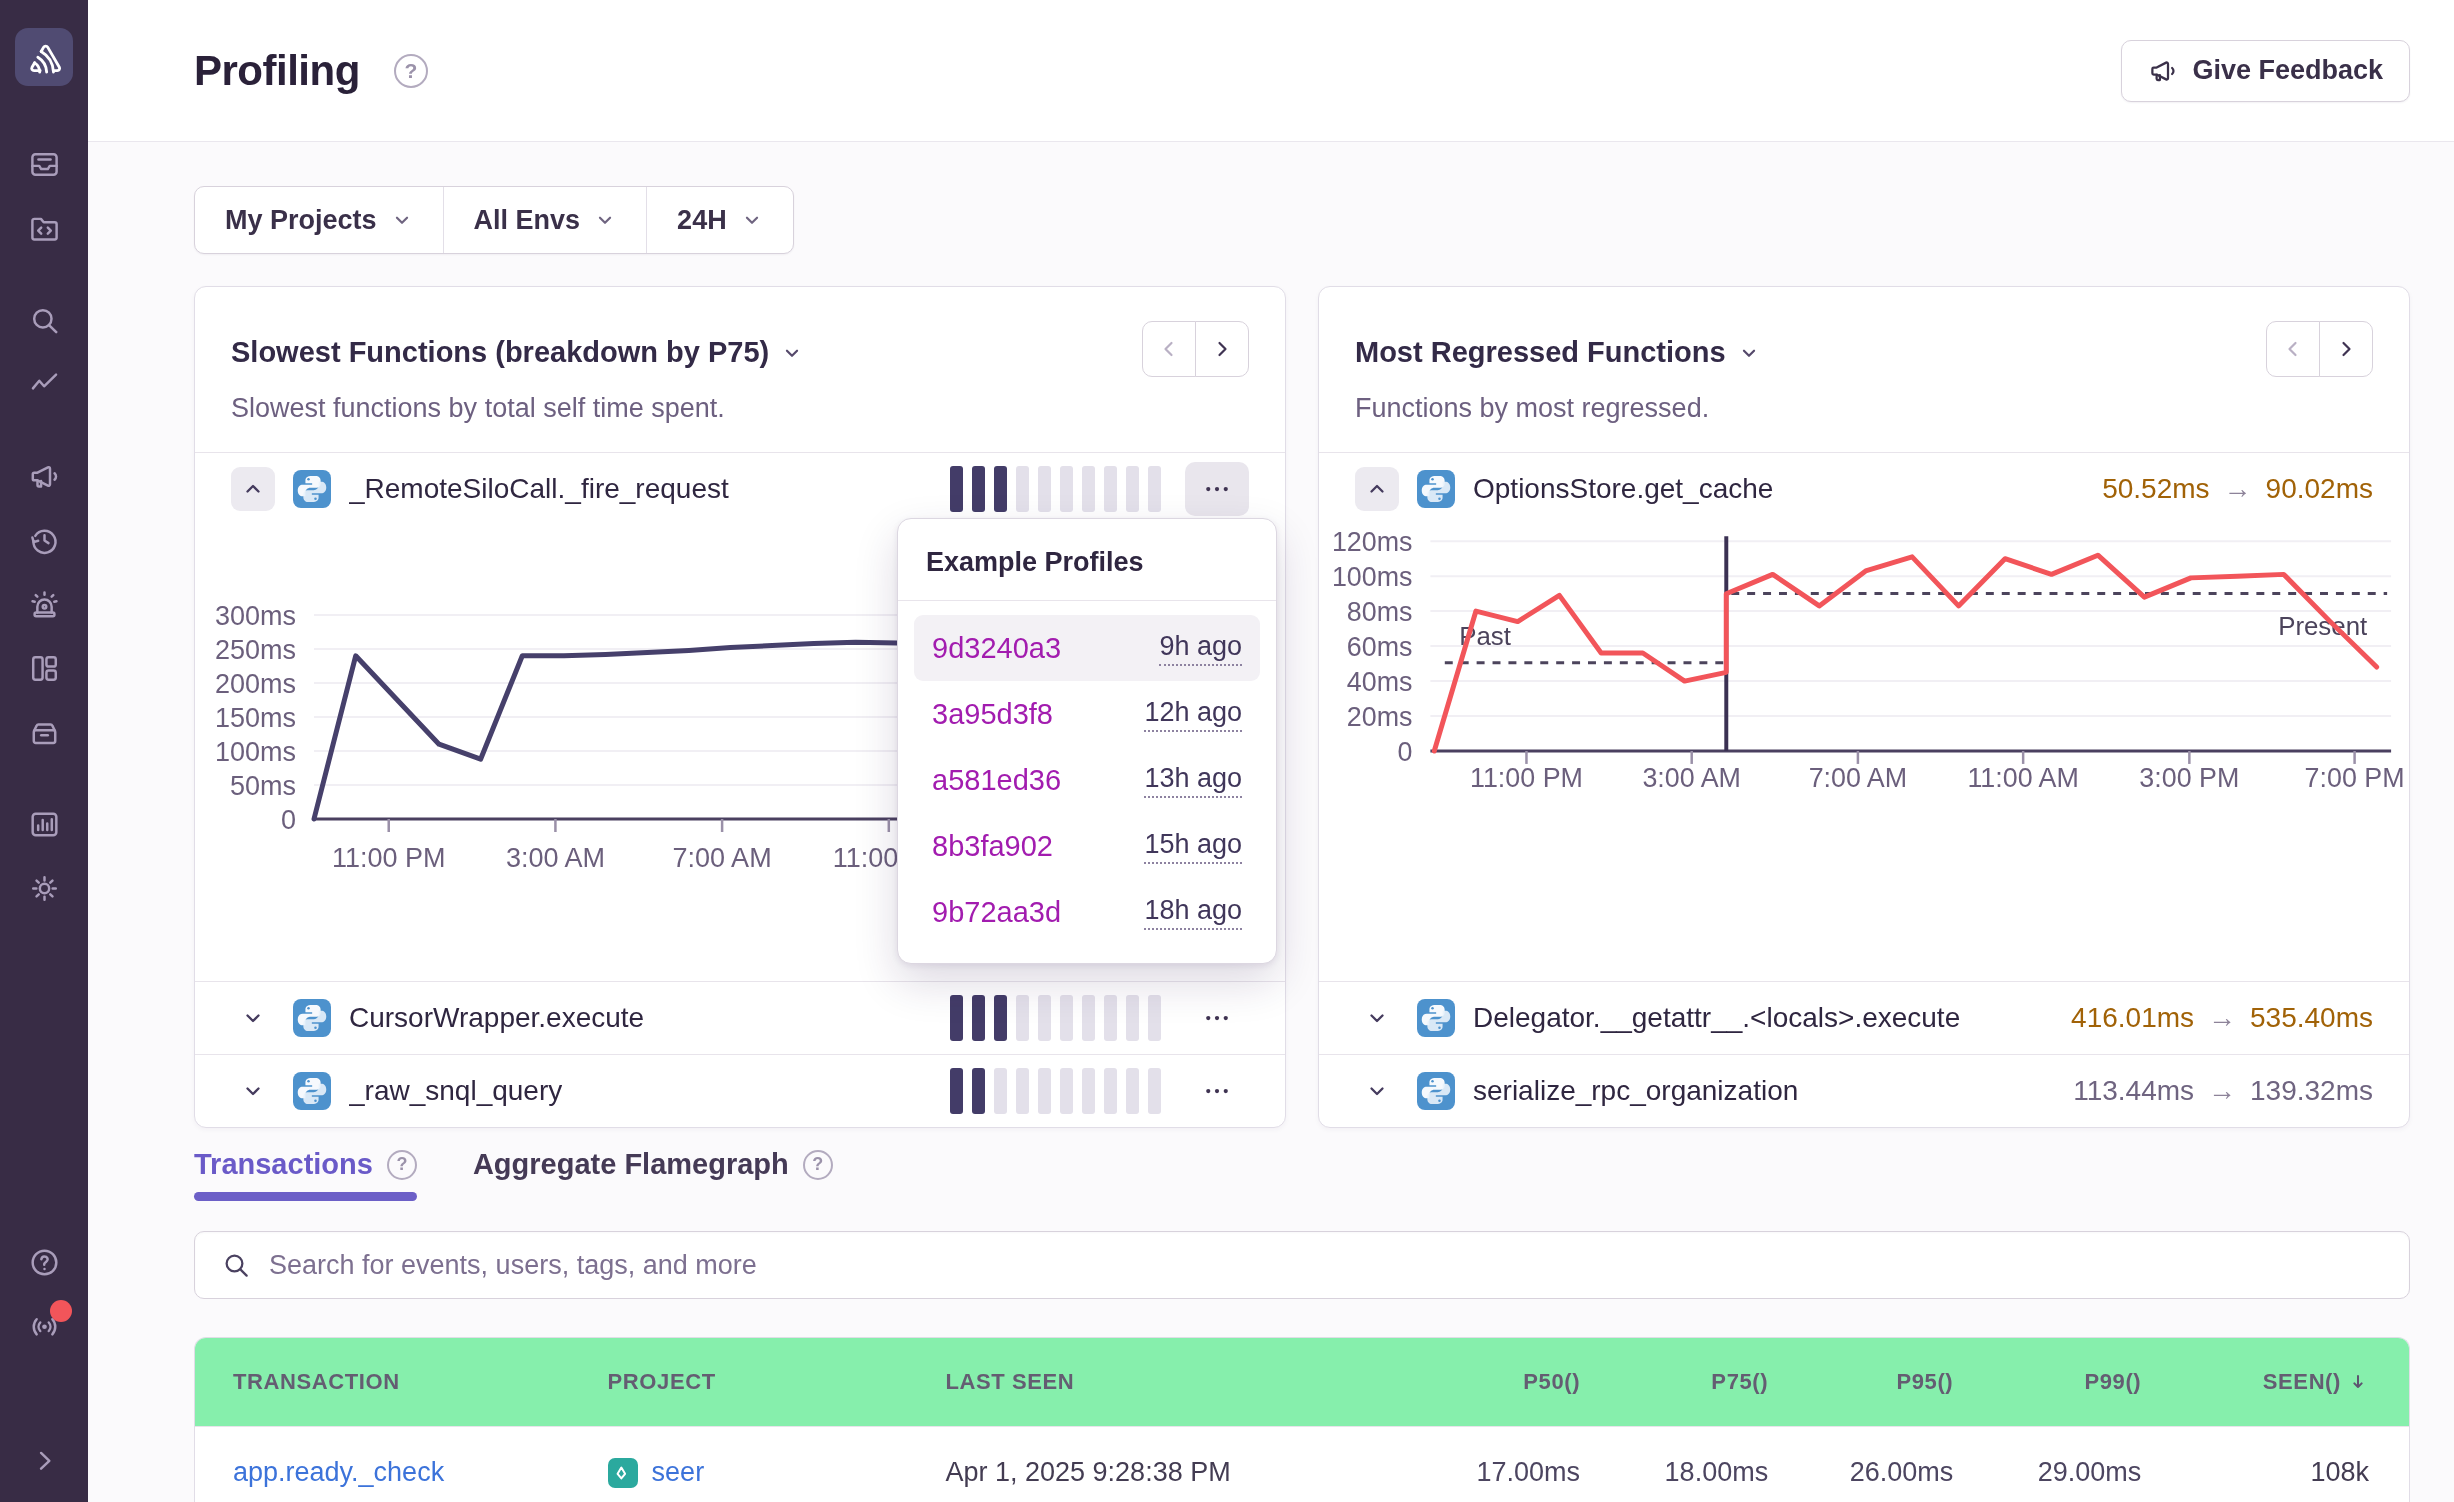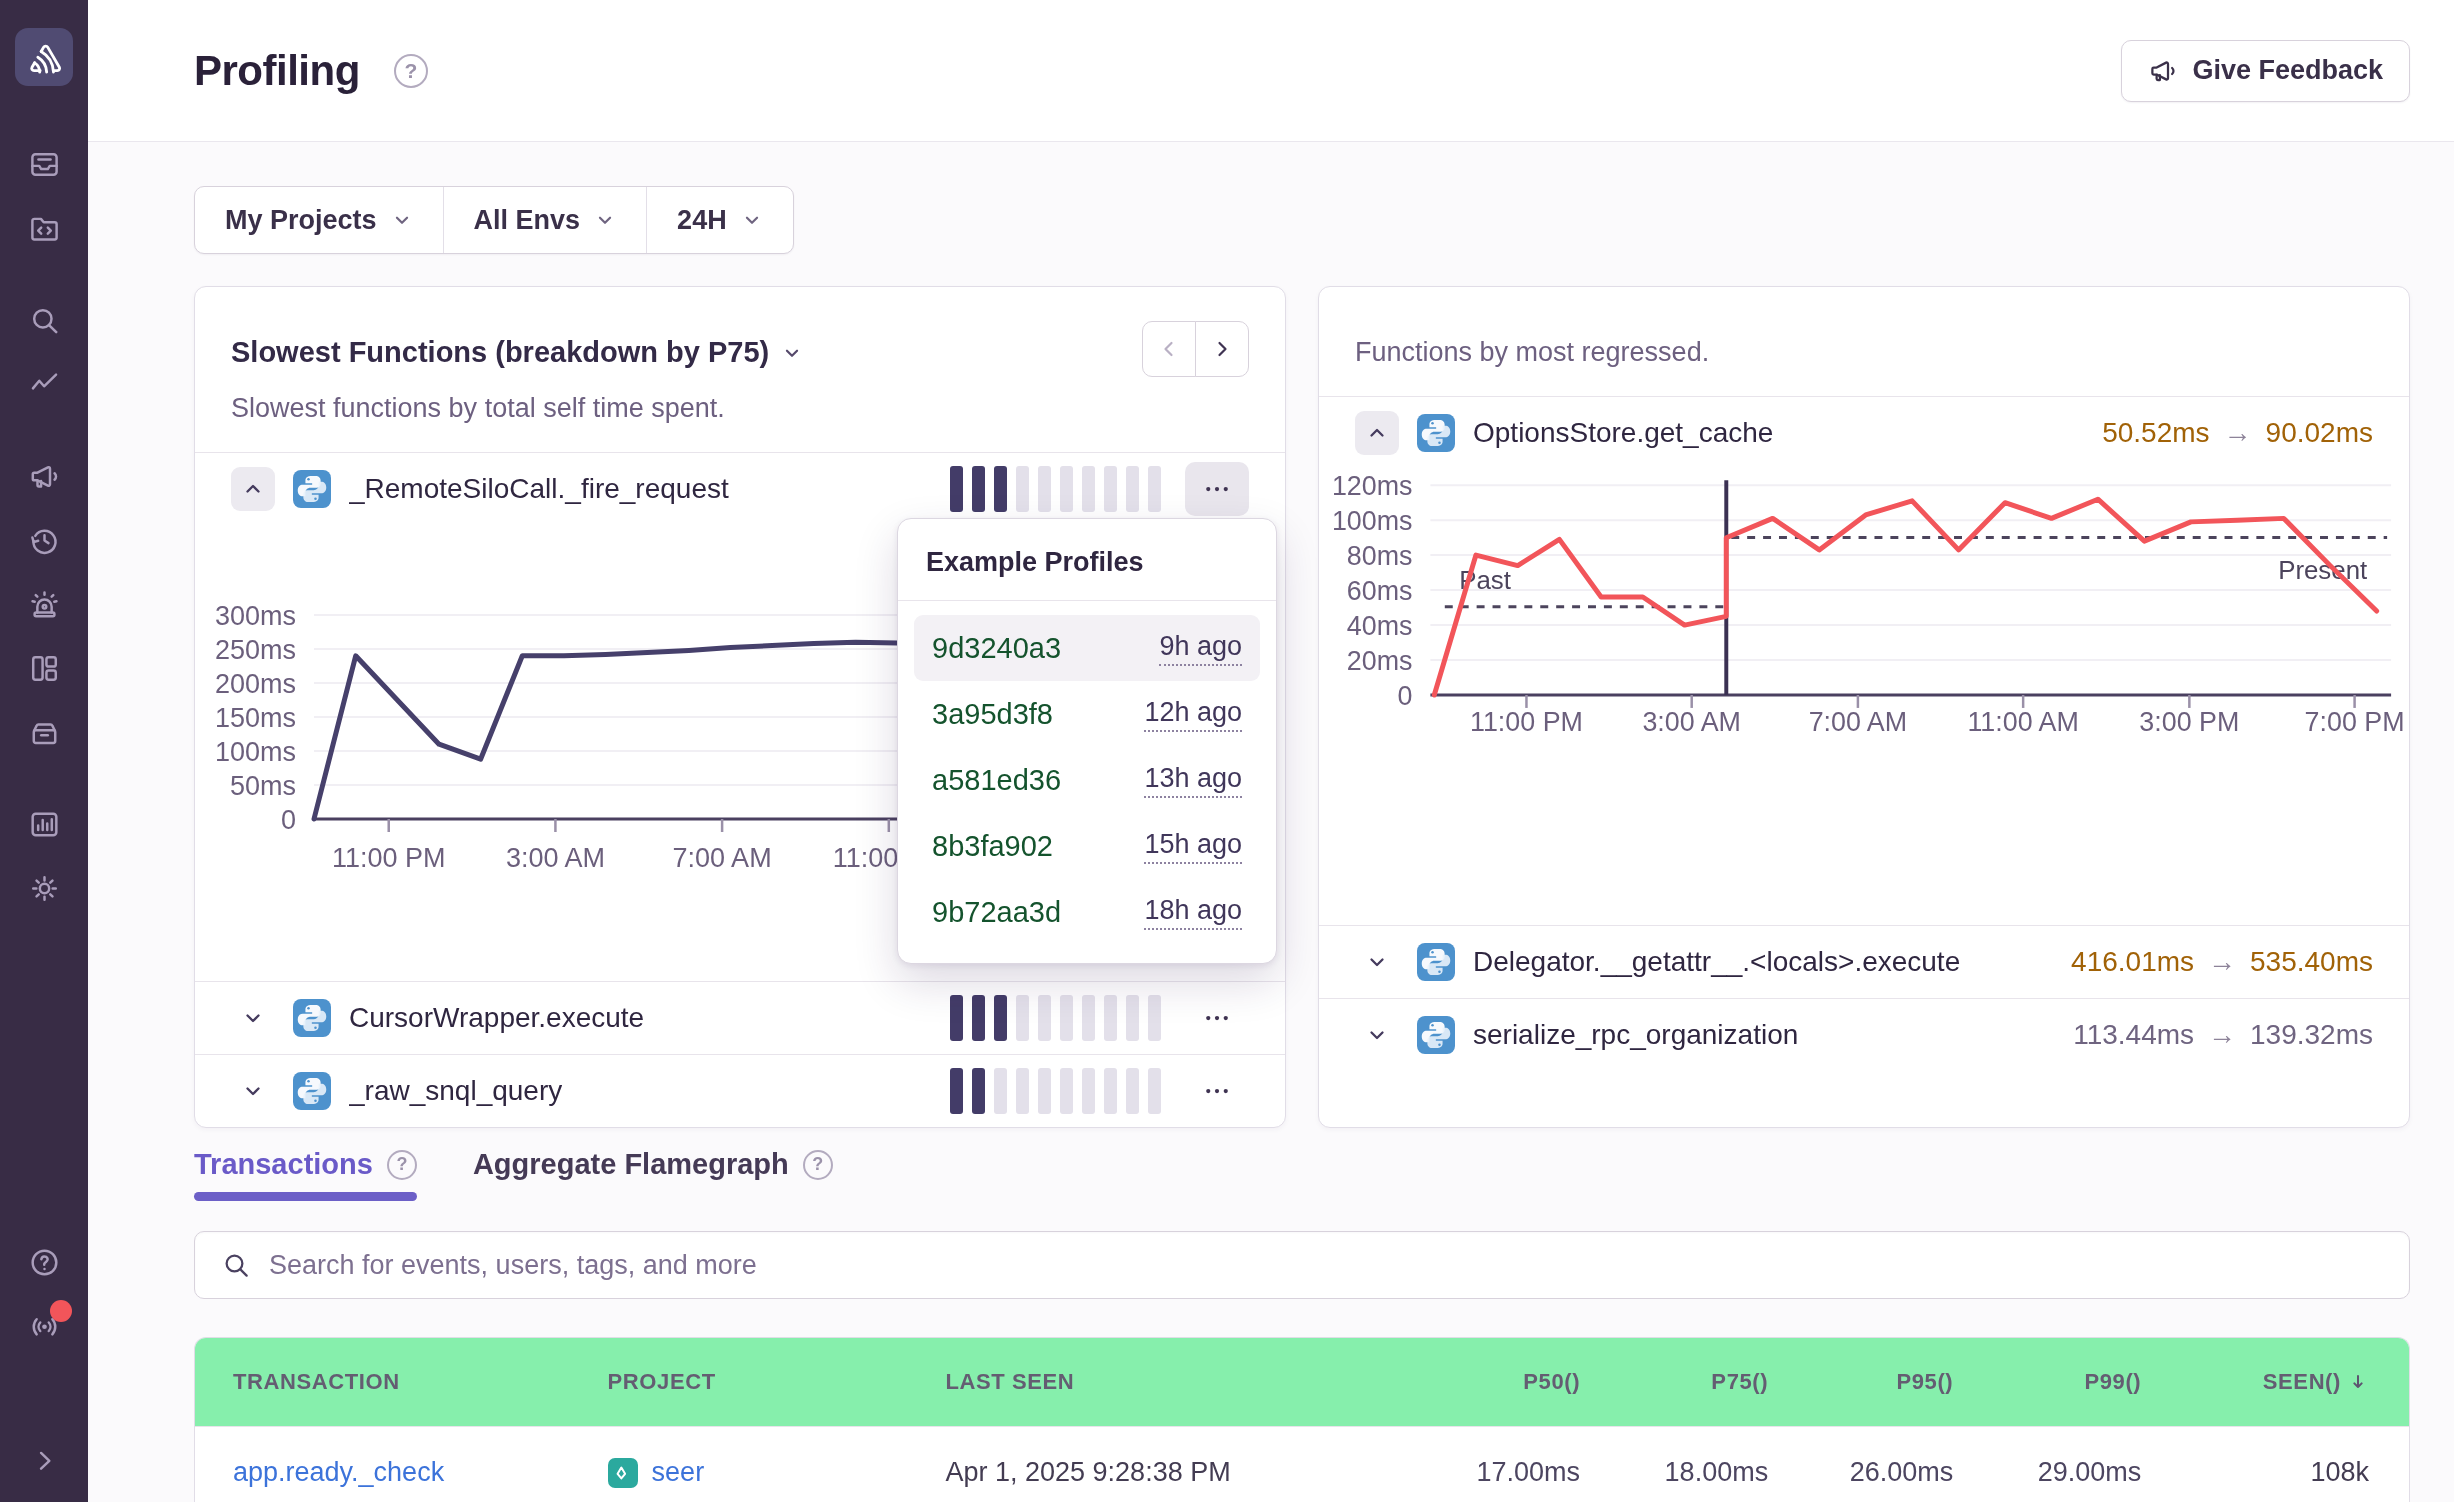--- a/index.html
+++ b/index.html
@@ -67,21 +67,21 @@
   .delta.muted span.v { color:#6f6480; }
   .chart-wrap { height:456px; position:relative; }
   .chart-wrap svg { display:block; width:100%; height:100%; }
 
   
   .dropdown { position:absolute; top:231px; right:8px; width:380px; background:#fff; border:1px solid #dcd7e1; border-radius:14px; box-shadow:0 18px 44px rgba(43,16,77,.16), 0 2px 6px rgba(43,16,77,.08); z-index:20; }
   .dd-title { font-size:27px; font-weight:700; color:#2f2640; padding:28px 28px 22px; border-bottom:1px solid #e8e4eb; }
   .dd-list { padding:14px 16px 18px; }
   .dd-item { height:66px; display:flex; align-items:center; justify-content:space-between; padding:0 18px; border-radius:9px; cursor:pointer; }
   .dd-item.sel { background:#f3f1f5; }
-  .dd-id { font-size:29px; color:#14532d;text-align:center; }
+  .dd-id { font-size:29px; color:#a21caf;text-align:center; }
   .dd-age { font-size:27px; color:#40365a; border-bottom:2px dotted #8d82a0; padding-bottom:2px; cursor:pointer; }
 
   
   .tabs { display:flex; gap:56px; margin-top:20px; }
   .tab { display:flex; align-items:center; gap:14px; font-size:29px; font-weight:600; color:#453a56; padding-bottom:20px; position:relative; cursor:pointer; background:none; border:none; font-family:inherit; }
   .tab.active { color:#6a5ac8; }
   .tab.active::after { content:""; position:absolute; left:0; right:0; bottom:0; height:9px; border-radius:5px; background:#6c5fc7; }
 
   
   .searchbar { margin-top:30px; height:68px; background:#fff; border:1px solid #d8d2dc; border-radius:10px; display:flex; align-items:center; padding:0 26px; gap:18px; box-shadow:inset 0 1px 2px rgba(40,20,60,.03); }
@@ -457,20 +457,40 @@
                 <div class="dd-item">
                   <span class="dd-id">9b72aa3d</span>
                   <span class="dd-age">18h ago</span>
                 </div>
               </div>
           </div>
         </section>
 
         <section class="panel">
           <div class="panel-head">
+            <div class="ph-top">
+              <div class="panel-title">
+                <span>Most Regressed Functions</span>
+                <svg class="ic" viewBox="0 0 24 24">
+                    <path d="m6.5 9.5 5.5 5.5 5.5-5.5"></path>
+                  </svg>
+              </div>
+              <div class="pager">
+                <button class="pg-btn prev">
+                    <svg class="ic" viewBox="0 0 24 24">
+                      <path d="M14.5 6 8.5 12l6 6"></path>
+                    </svg>
+                  </button>
+                <button class="pg-btn next">
+                    <svg class="ic" viewBox="0 0 24 24">
+                      <path d="m9.5 6 6 6-6 6"></path>
+                    </svg>
+                  </button>
+              </div>
+            </div>
             <div class="panel-sub">Functions by most regressed.</div>
           </div>
           <div class="pdiv"></div>
           <div id="regressed-rows">
               <div class="frow">
                 <button class="chev-btn open">
                   <svg viewBox="0 0 24 24" class="ic">
                     <path d="m6.5 14.5 5.5-5.5 5.5 5.5"></path>
                   </svg>
                 </button>

